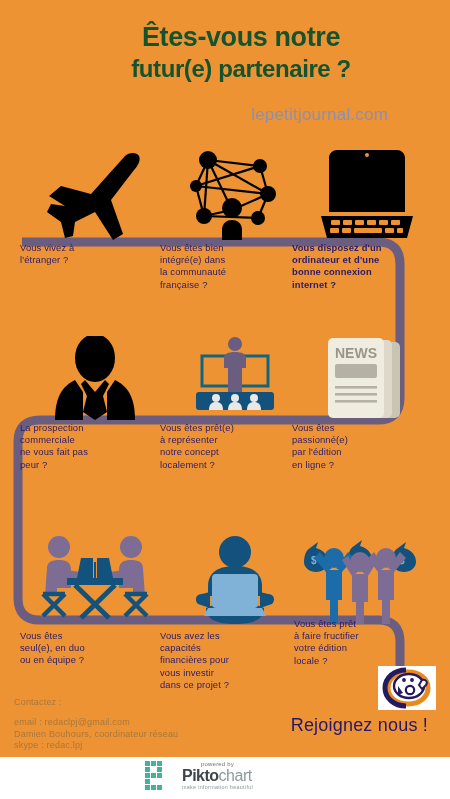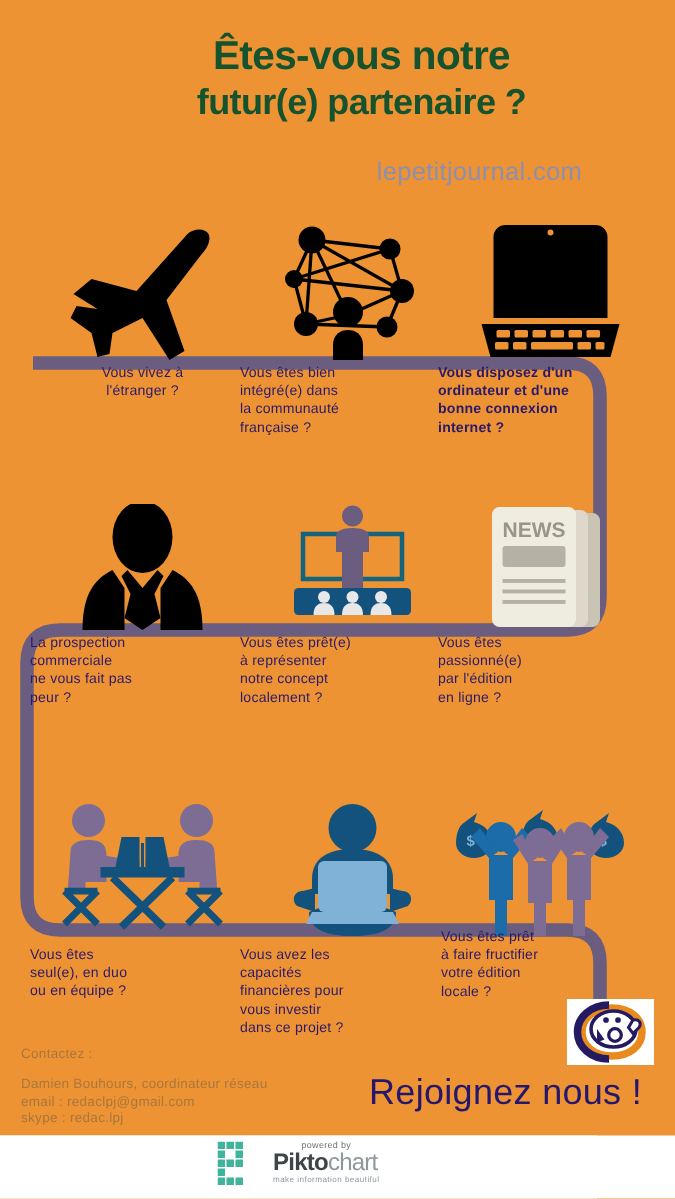--- a/index.html
+++ b/index.html
@@ -57,21 +57,21 @@
   .contact-head{
     position:absolute;left:14px;top:697px;
     color:#a9773d;font-size:9px;letter-spacing:.2px;
   }
   .contact-body{
     position:absolute;left:14px;top:717px;
     color:#a9773d;font-size:9px;line-height:11.5px;letter-spacing:.2px;
   }
   .join{
     position:absolute;right:22px;top:715px;
-    color:#25166e;font-size:24px;letter-spacing:.2px;
+    color:#25166e;font-size:18px;letter-spacing:.2px;
   }
   .logo-box{
     position:absolute;left:378px;top:666px;
     width:58px;height:44px;background:#ffffff;
   }
 
   
   #pikto{
     position:absolute;left:0;top:757px;width:398px;height:42px;
     background:#ffffff;
@@ -106,21 +106,21 @@
 
   <div class="row" style="top:150px;">
 
     <div class="cell" style="left:20px;">
       <div class="icon-wrap">
         <svg width="112" height="92" viewBox="0 0 112 92">
           <path fill="#000" d="M10,46 L22,36 L52,44 L86,6 C90,2 98,2 100,6 C102,10 99,16 95,20
                    L72,50 L84,84 L74,90 L56,62 L36,72 L34,86 L26,88 L22,72 L8,62 L12,54 L26,56 Z"></path>
         </svg>
       </div>
-      <div class="cap" style="top:92px;text-align:center;">Vous vivez à<br>l'étranger ?</div>
+      <div class="cap" style="top:92px;">Vous vivez à<br>l'étranger ?</div>
     </div>
 
     <div class="cell" style="left:160px;">
       <div class="icon-wrap">
         <svg width="106" height="92" viewBox="0 0 106 92">
           <g stroke="#000" stroke-width="2.2" fill="none">
             <line x1="26" y1="10" x2="78" y2="16"></line>
             <line x1="26" y1="10" x2="14" y2="36"></line>
             <line x1="26" y1="10" x2="86" y2="44"></line>
             <line x1="26" y1="10" x2="22" y2="66"></line>
@@ -316,22 +316,22 @@
       <circle cx="26" cy="14" r="1.9" fill="#241a62"></circle>
       <circle cx="34" cy="14" r="1.9" fill="#241a62"></circle>
       <circle cx="32" cy="24" r="4.2" fill="none" stroke="#241a62" stroke-width="2.2"></circle>
       <path d="M20,20 L25,27 L20,29 Z" fill="#241a62"></path>
       <path d="M44,14 C48,13 50,16 48,19 L44,23 L41,19 Z" fill="#ffffff" stroke="#241a62" stroke-width="2"></path>
     </svg>
   </div>
 
   <div class="contact-head">Contactez :</div>
   <div class="contact-body">
+    <div>email : redaclpj@gmail.com</div>
     <div>Damien Bouhours, coordinateur réseau</div>
-    <div>email : redaclpj@gmail.com</div>
     <div>skype : redac.lpj</div>
   </div>
   <div class="join">Rejoignez nous !</div>
 
 </div>
 
 <div id="pikto">
   <div class="pk-inner">
     <svg width="30" height="30" viewBox="0 0 30 30">
       <g fill="#3fb49a">

